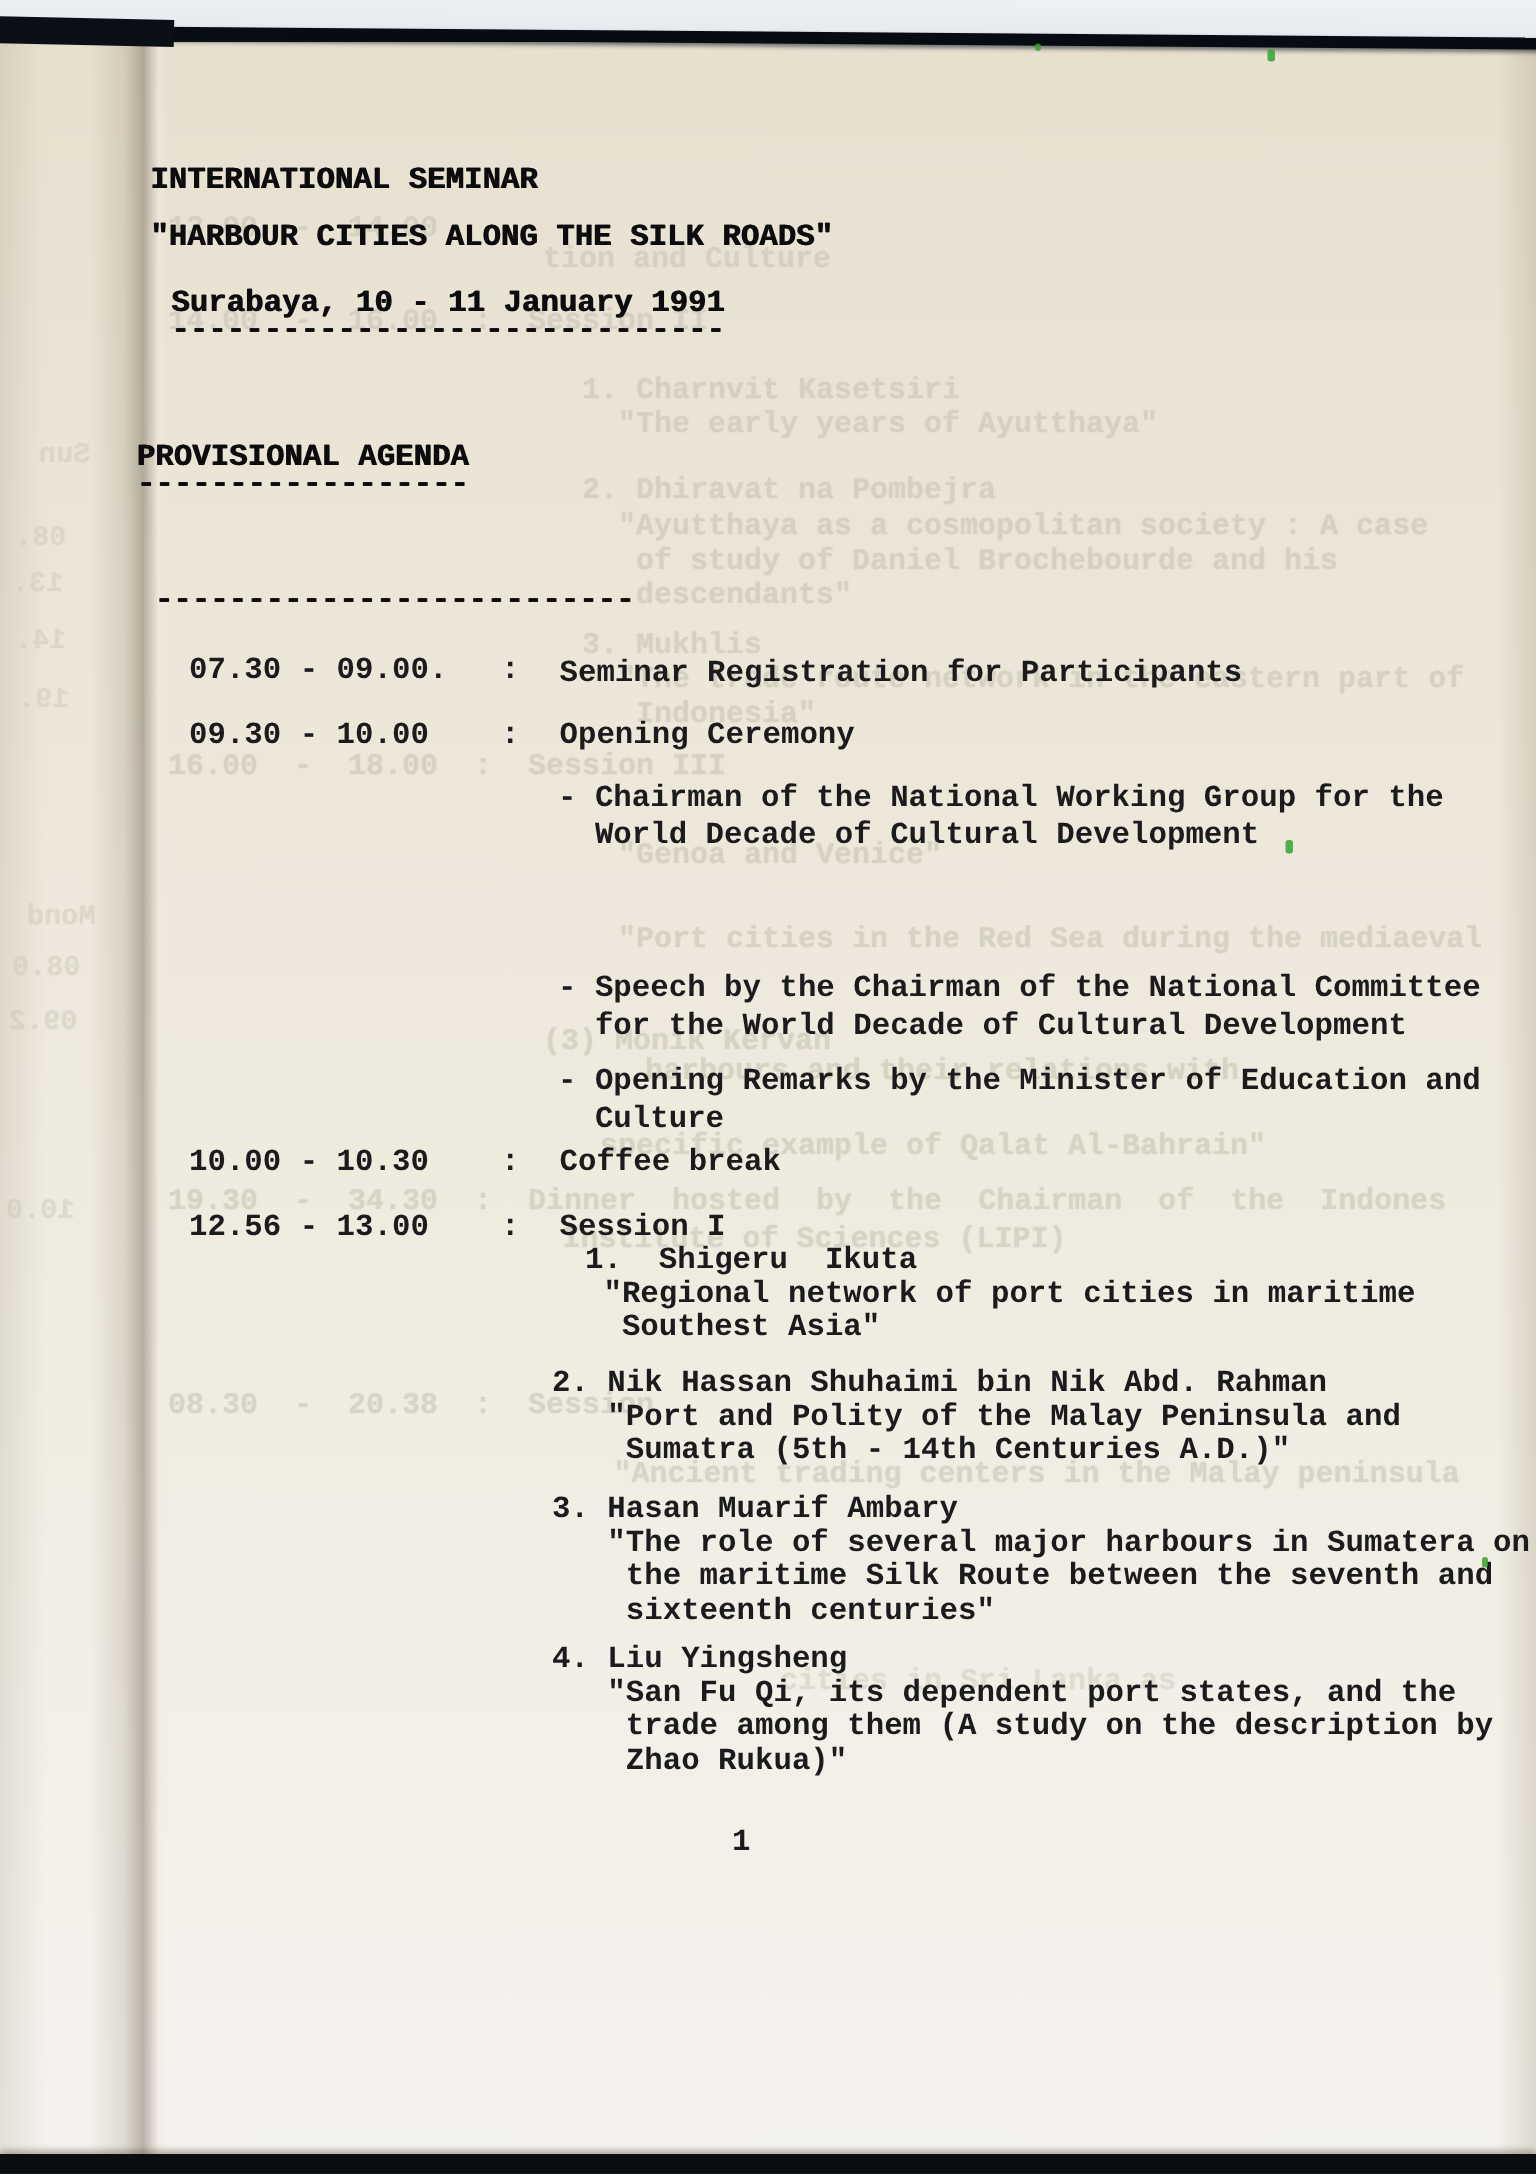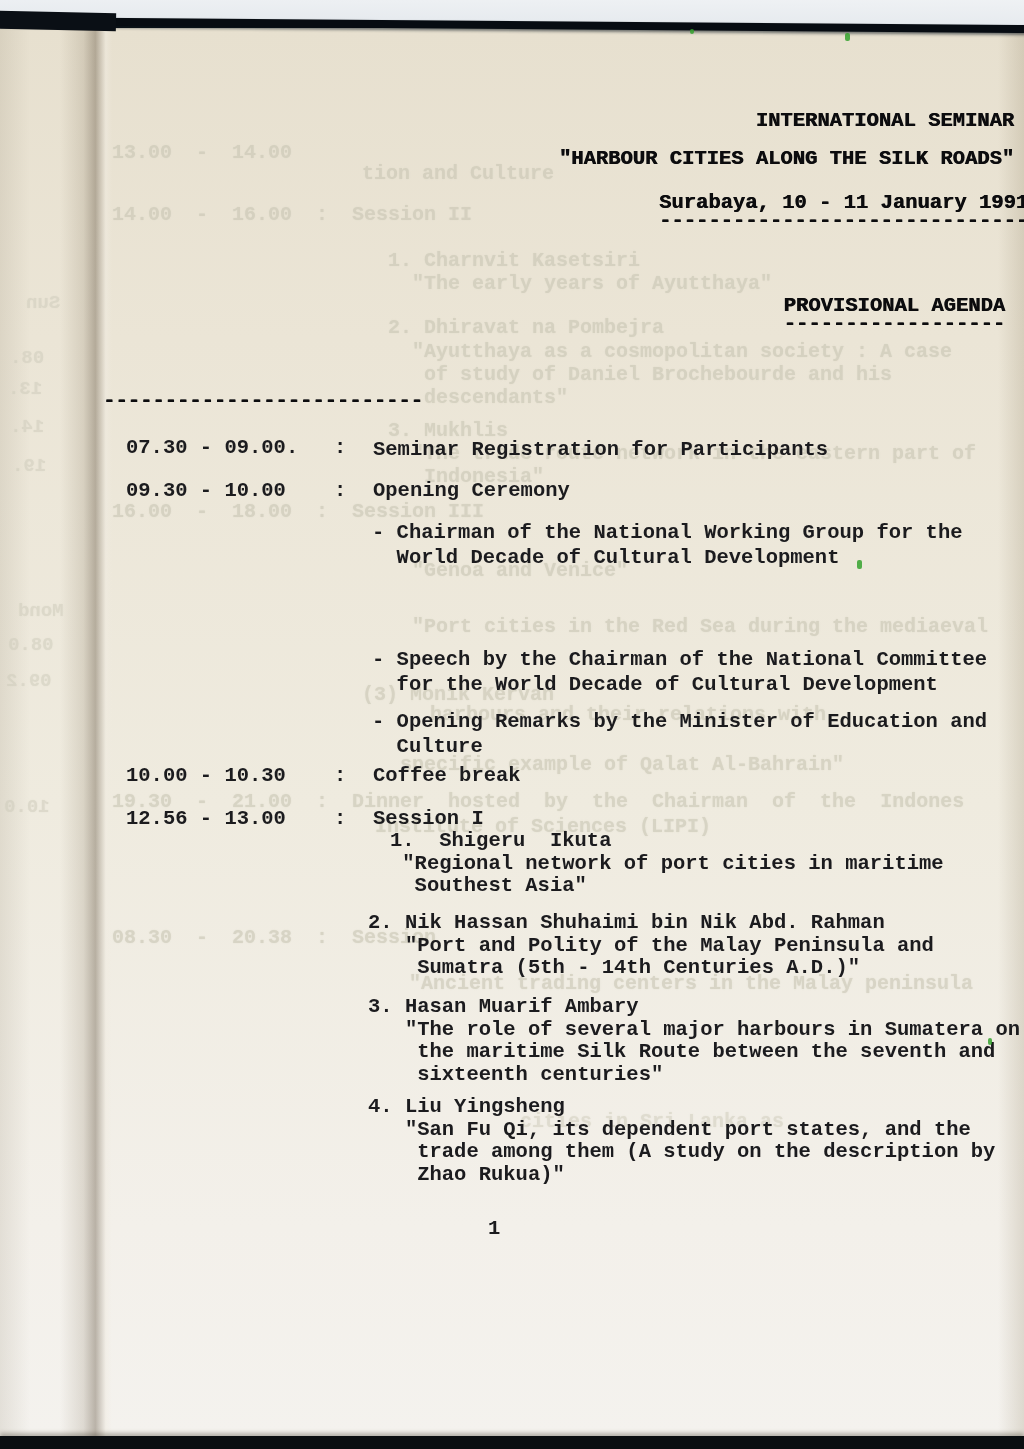--- a/index.html
+++ b/index.html
@@ -27,21 +27,21 @@
     background:linear-gradient(90deg,rgba(150,140,120,.18),rgba(150,140,120,0));}
   .right-edge-shade{position:absolute;right:0;top:28px;width:26px;height:1412px;
     background:linear-gradient(270deg,rgba(140,125,95,.22),rgba(140,125,95,0));}
   .bottom-dark{position:absolute;left:0;top:1436px;width:1024px;height:13px;background:#0a0e11;
     box-shadow:0 -3px 4px rgba(60,55,40,.35);}
 
   
   .tw{position:absolute;color:#1b1b1e;font-size:20.5px;line-height:26px;font-weight:700;
       white-space:pre;letter-spacing:0;}
   .hb{color:#0c0c0e;text-shadow:0.6px 0 0 currentColor;}
-  .center{left:100px;width:914px;text-align:right;}
+  .center{left:100px;width:914px;text-align:left;}
   .item{line-height:22.5px;}
   .bullet{line-height:25px;}
 
   
   .ghost{position:absolute;color:#c9c6b4;opacity:.62;font-size:20px;line-height:24px;
       font-weight:700;white-space:pre;text-shadow:0 0 1.5px #d3d0c1;}
   .gu{border-bottom:2px solid rgba(201,198,180,.8);}
   
   .mirror{position:absolute;color:#cfccbc;opacity:.55;font-size:19px;font-weight:700;
       transform:scaleX(-1);white-space:pre;text-shadow:0 0 1.5px #d6d3c4;}
@@ -71,21 +71,21 @@
   <div class="ghost" style="left:424px;top:386px">descendants"</div>
   <div class="ghost" style="left:388px;top:419px">3. Mukhlis</div>
   <div class="ghost" style="left:412px;top:442px">"The trade route network in the eastern part of</div>
   <div class="ghost" style="left:424px;top:465px">Indonesia"</div>
   <div class="ghost" style="left:112px;top:500px">16.00  -  18.00  :  Session III</div>
   <div class="ghost" style="left:412px;top:559px">"Genoa and Venice"</div>
   <div class="ghost" style="left:412px;top:615px">"Port cities in the Red Sea during the mediaeval</div>
   <div class="ghost" style="left:362px;top:683px">(3) Monik Kervan</div>
   <div class="ghost" style="left:430px;top:703px">harbours and their relations with</div>
   <div class="ghost" style="left:400px;top:753px">specific example of Qalat Al-Bahrain"</div>
-  <div class="ghost" style="left:112px;top:790px">19.30  -  21.00  :  Dinner  hosted  by  the  Chairman  of  the  Indones</div>
+  <div class="ghost" style="left:112px;top:790px">19.30  -  34.30  :  Dinner  hosted  by  the  Chairman  of  the  Indones</div>
   <div class="ghost" style="left:375px;top:815px">Institute of Sciences (LIPI)</div>
   <div class="ghost" style="left:112px;top:926px">08.30  -  20.38  :  Session</div>
   <div class="ghost" style="left:409px;top:972px">"Ancient trading centers in the Malay peninsula</div>
   <div class="ghost" style="left:520px;top:1110px;opacity:.45">cities in Sri Lanka as</div>
 
   <div class="mirror" style="left:26px;top:292px">Sun</div>
   <div class="mirror" style="left:10px;top:347px">08.</div>
   <div class="mirror" style="left:8px;top:378px">13.</div>
   <div class="mirror" style="left:10px;top:416px">14.</div>
   <div class="mirror" style="left:12px;top:455px">19.</div>

